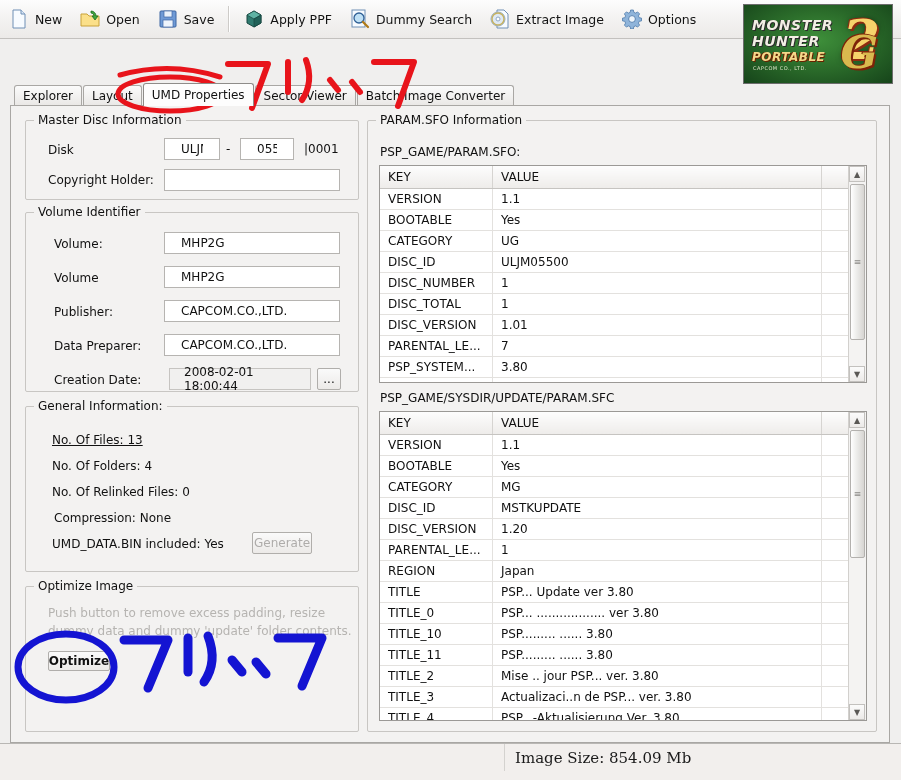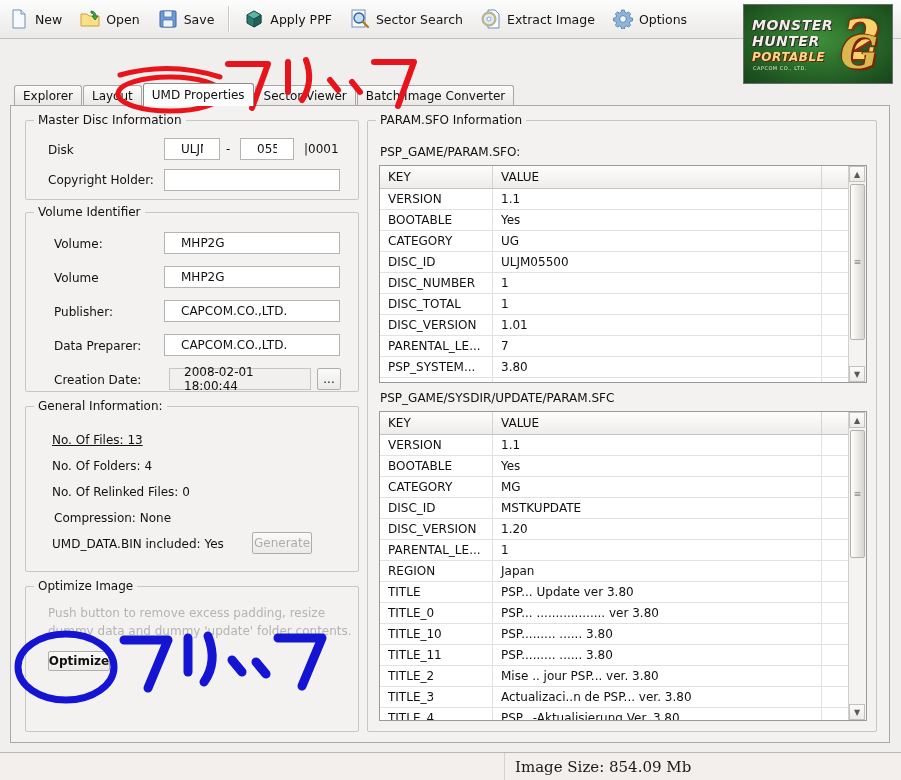--- a/index.html
+++ b/index.html
@@ -173,21 +173,21 @@
   .vsb .thumb {
     position:absolute; left:1px; width:15px;
     background: linear-gradient(to right,#ffffff,#ececea 45%,#d7d5d2);
     border:1px solid #b3b1ae; box-sizing:border-box; border-radius:2px;
     display:flex; align-items:center; justify-content:center;
   }
   .vsb .thumb .grip { font-size:9px; color:#8a8885; line-height:7px; letter-spacing:0; }
 
   
   .statusbar {
-    position:absolute; left:0; bottom:0; width:901px; height:28px;
+    position:absolute; left:0; bottom:0; width:901px; height:37px;
     background:#f2efed; border-top:1px solid #b9b7b4;
     box-sizing:border-box;
   }
   .statusbar .cell {
     position:absolute; left:504px; top:0; right:0; height:27px;
     border-left:1px solid #d4d2cf;
     display:flex; align-items:center; padding-left:10px;
     font-family:"DejaVu Serif", serif; font-size:15px; color:#1a1a1a;
   }
 
@@ -246,21 +246,21 @@
     </div>
 
     <div class="tb-item">
       <span>
         <svg class="tb-ico" viewBox="0 0 20 20">
             <rect x="2" y="1" width="13" height="17" fill="#f7fbff" stroke="#6f8fb5"></rect>
             <circle cx="9" cy="9" r="5" fill="#bfe0f5" stroke="#2f5f95" stroke-width="1.3"></circle>
             <path d="M13 13 l5 5" stroke="#b07a18" stroke-width="2.2" stroke-linecap="round"></path>
           </svg>
       </span>
-      <span class="lbl">Sector Search</span>
+      <span class="lbl">Dummy Search</span>
     </div>
 
     <div class="tb-item">
       <span>
         <svg class="tb-ico" viewBox="0 0 20 20">
             <path d="M7 1 h7 l4 4 v14 h-11 z" fill="#f7fbff" stroke="#6f8fb5"></path>
             <circle cx="8" cy="10" r="7" fill="#dfe9f3" stroke="#8fa8c4"></circle>
             <circle cx="8" cy="10" r="6" fill="none" stroke="#c7b25e" stroke-width="1.4"></circle>
             <circle cx="8" cy="10" r="2" fill="#ffffff" stroke="#8fa8c4"></circle>
           </svg>

